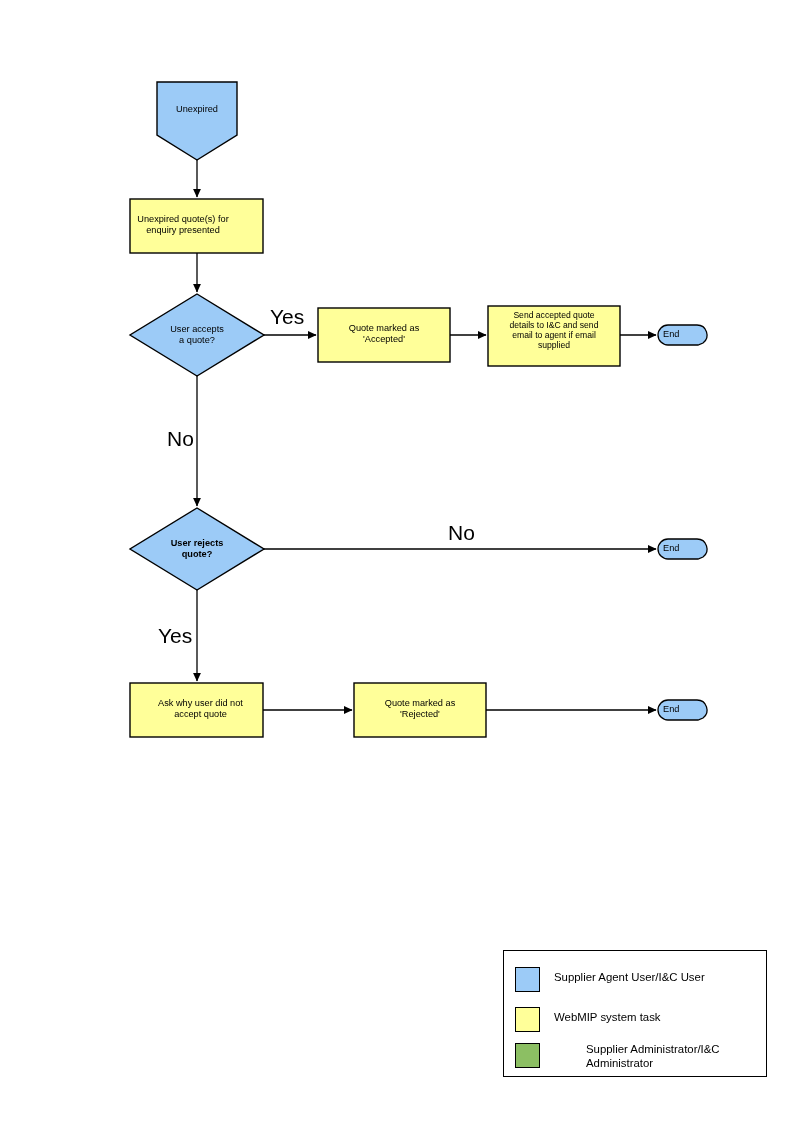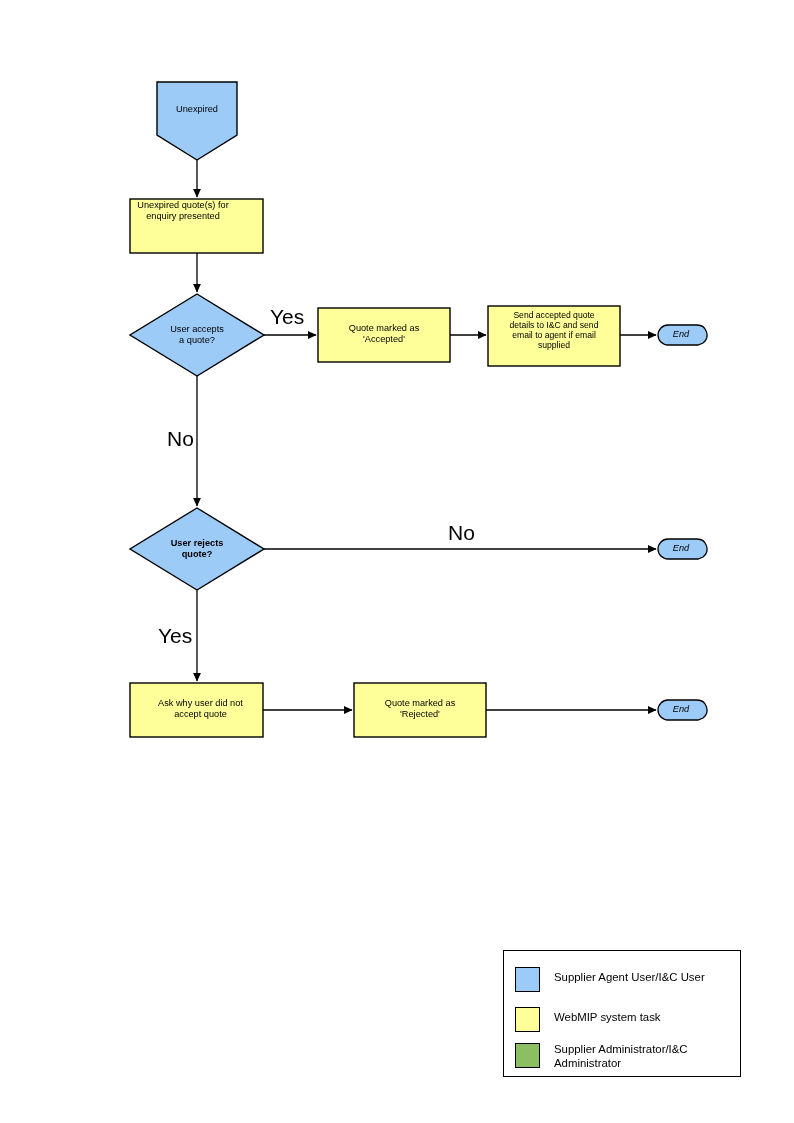--- a/index.html
+++ b/index.html
@@ -37,30 +37,28 @@
   .edge-label {
     position: absolute;
     font-size: 21px;
     color: #000000;
     font-family: "Liberation Sans", sans-serif;
     text-align: center;
   }
   .end-label {
     position: absolute;
     font-size: 9.2px;
-    text-align: center;
     color: #000000;
-    font-style: italic;
   }
   
   #legend {
     position: absolute;
     left: 503px;
     top: 950px;
-    width: 238px;
+    width: 264px;
     height: 127px;
     border: 1.3px solid #000000;
     background: #ffffff;
     box-sizing: border-box;
   }
   .legend-row {
     position: absolute;
     display: flex;
     align-items: flex-start;
   }
@@ -131,21 +129,21 @@
 
   <rect x="130" y="683" width="133" height="54" fill="#FFFF99" stroke="#000000" stroke-width="1.4"></rect>
 
   <rect x="354" y="683" width="132" height="54" fill="#FFFF99" stroke="#000000" stroke-width="1.4"></rect>
 
   <path d="M668,700 L697,700 A10,10 0 0 1 703,718 L698,720 L668,720 A10,10 0 0 1 668,700 Z" fill="#9CCBF7" stroke="#000000" stroke-width="1.3"></path>
 </svg>
 
 <div class="node-label small" style="left:157px; top:104px; width:80px;">Unexpired</div>
 
-<div class="node-label small" style="left:132px; top:200px; width:102px;">Unexpired quote(s) for
+<div class="node-label small" style="left:132px; top:214px; width:102px;">Unexpired quote(s) for
 enquiry presented</div>
 
 <div class="node-label small" style="left:141px; top:324px; width:112px;">User accepts
 a quote?</div>
 
 <div class="node-label small" style="left:320px; top:323px; width:128px;">Quote  marked as
 'Accepted'</div>
 
 <div class="node-label tiny" style="left:490px; top:310px; width:128px;">Send accepted quote
 details to I&amp;C and send
@@ -174,18 +172,18 @@
 
 <div id="legend">
   <div class="legend-row" style="left:11px; top:16px; width:214px;">
     <span class="legend-swatch" style="background:#9CCBF7;"></span>
     <span class="legend-text">Supplier Agent User/I&amp;C User</span>
   </div>
   <div class="legend-row" style="left:11px; top:56px; width:214px;">
     <span class="legend-swatch" style="background:#FFFF99;"></span>
     <span class="legend-text">WebMIP system task</span>
   </div>
-  <div class="legend-row" style="left:11px; top:92px; width:214px;">
+  <div class="legend-row" style="left:11px; top:92px; width:214px;gap:32px;">
     <span class="legend-swatch" style="background:#8CBF63;"></span>
     <span class="legend-text" style="padding-top:0;">Supplier Administrator/I&amp;C
 Administrator</span>
   </div>
 </div>
 
 </body></html>

